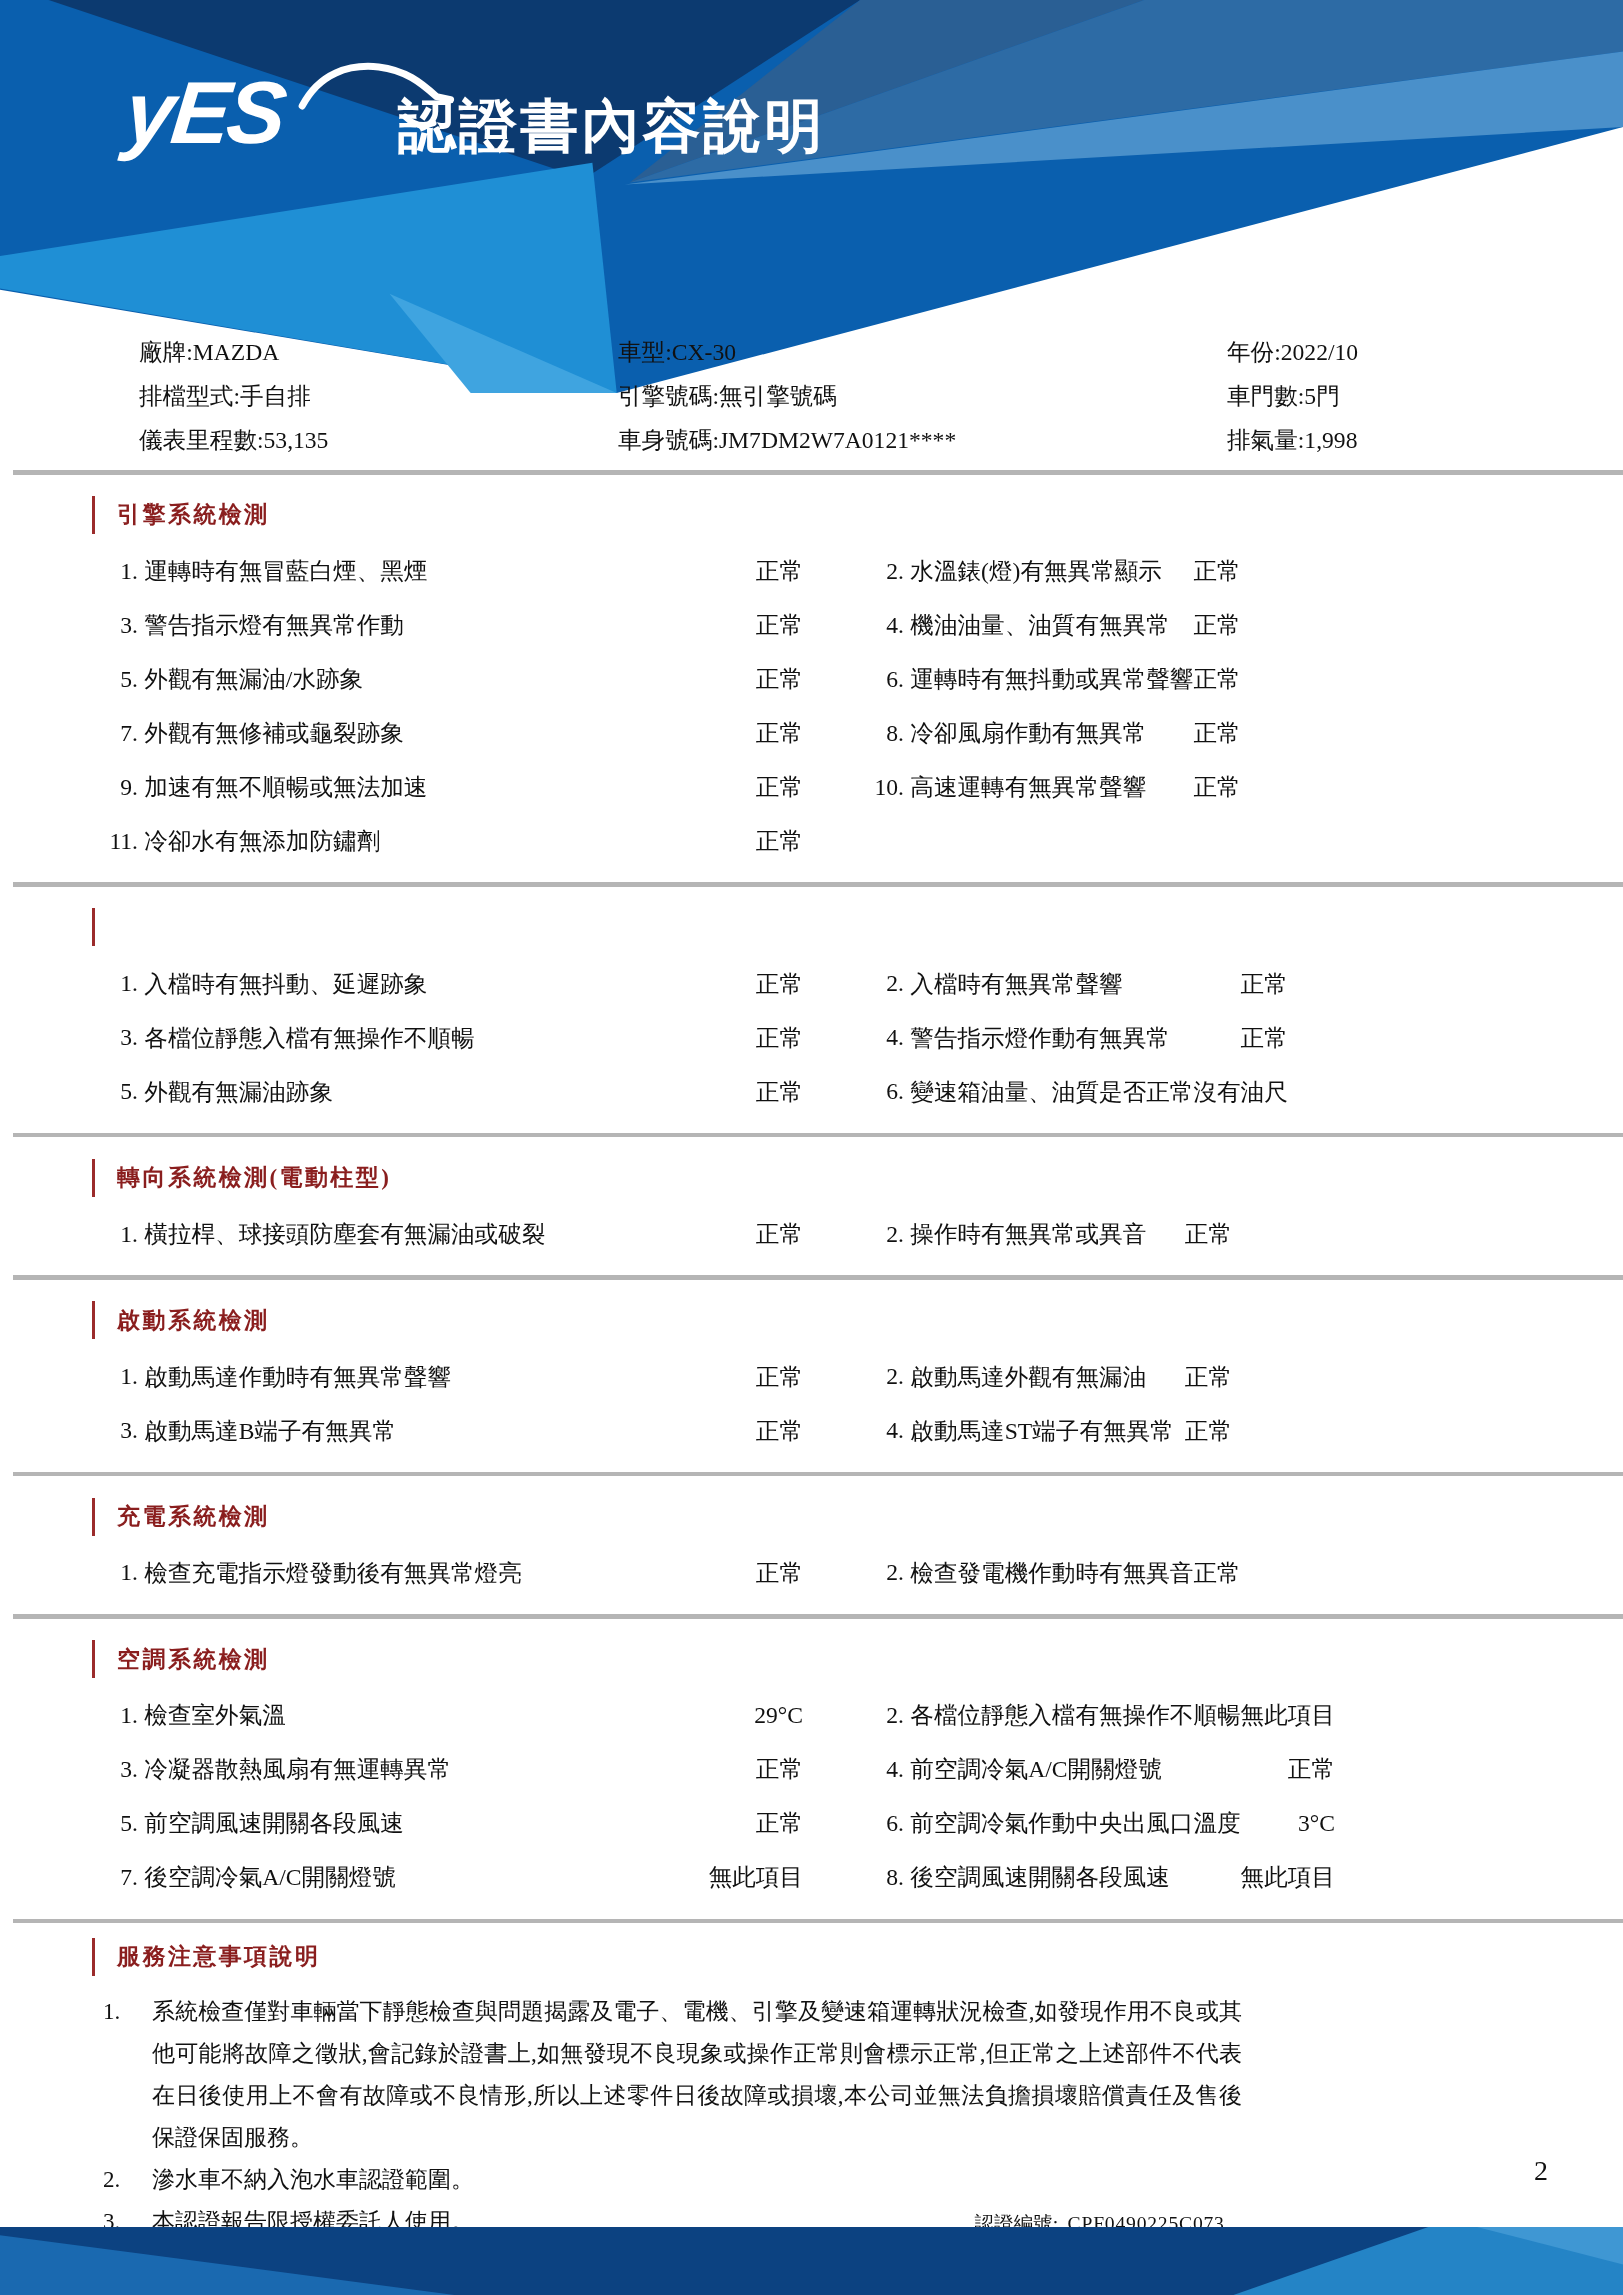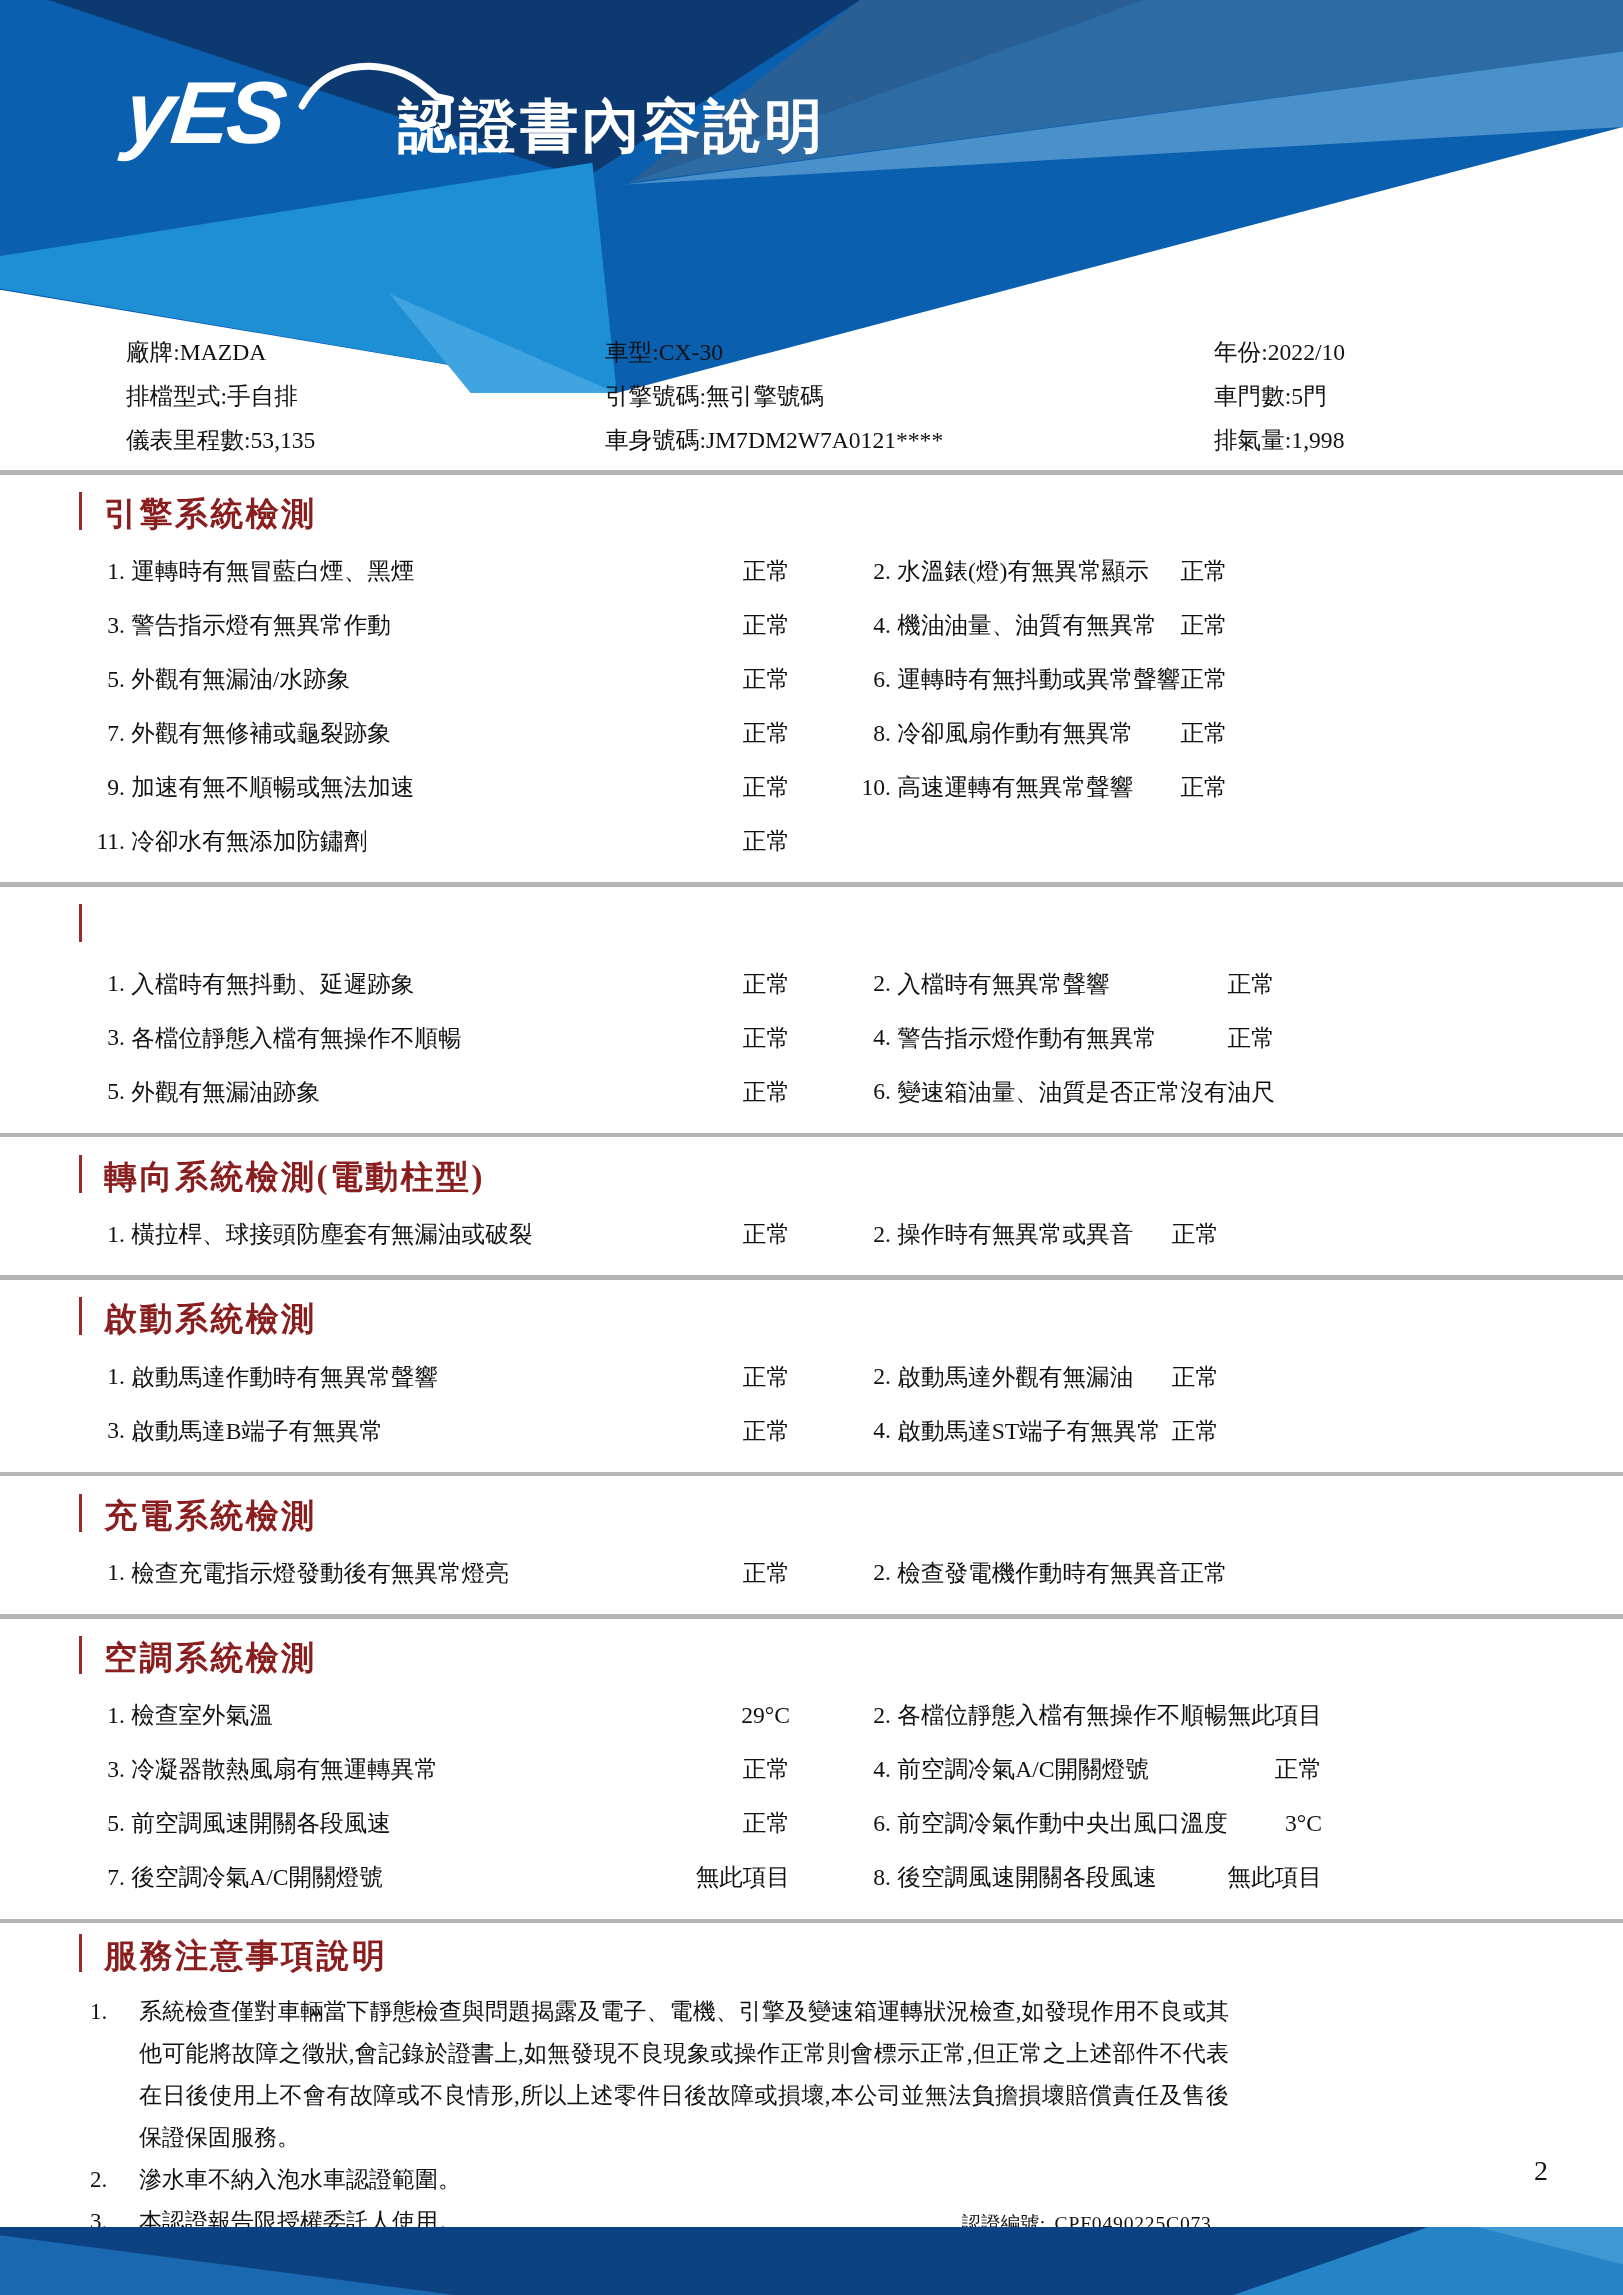--- a/index.html
+++ b/index.html
@@ -22,31 +22,31 @@
     font-family:"Liberation Sans","DejaVu Sans",sans-serif;font-weight:800;font-style:italic;
     font-size:88px;line-height:88px;letter-spacing:-3.1px;display:inline-block;transform:skewX(-6deg);
   }
   .car{position:absolute;left:171px;top:-12.6px;}
   .hdr-title{
     position:absolute;left:398px;top:88px;margin:0;color:#fff;
     font-family:"Liberation Sans","DejaVu Sans",sans-serif;font-weight:700;
     font-size:58px;letter-spacing:3.1px;white-space:nowrap;
   }
   
-  .content{position:absolute;top:330px;left:0;width:1323px;}
+  .content{position:absolute;top:330px;left:13px;width:1323px;}
   .hr{height:4.7px;background:#b5b5b5;width:1623px;}
   .info-grid{
     display:grid;grid-template-columns:479px 609px auto;
     padding-left:126px;padding-right:47px;margin-bottom:7.9px;
   }
   .info-cell{height:44px;line-height:44px;font-size:23.6px;white-space:nowrap;}
   .sys-section{padding-top:12.6px;}
   .sec-title{
-    display:flex;margin:4.7px 0 0 79px;height:46px;
-    color:#8a1e1e;font-size:33px;font-weight:600;letter-spacing:2.4px;
+    display:flex;align-items:center;margin:4.7px 0 0 79px;height:46px;
+    color:#8a1e1e;font-size:23px;font-weight:600;letter-spacing:2.4px;
   }
   .sec-title .bar{width:3.1px;height:38px;background:#9b2b2b;margin-right:22px;}
   .items{display:grid;grid-template-columns:711px auto;padding:6.3px 104px 7.9px 79px;}
   .item{display:flex;align-items:center;height:54px;font-size:23.6px;white-space:nowrap;}
   .item.right{padding-left:55px;}
   .item .no{width:46px;text-align:right;margin-right:6.3px;flex:0 0 auto;}
   .item .lbl{flex:0 1 auto;overflow:hidden;}
   .item .res{margin-left:auto;text-align:right;flex:0 0 auto;}
   .sys-section .hr{margin-top:6.3px;}
   

